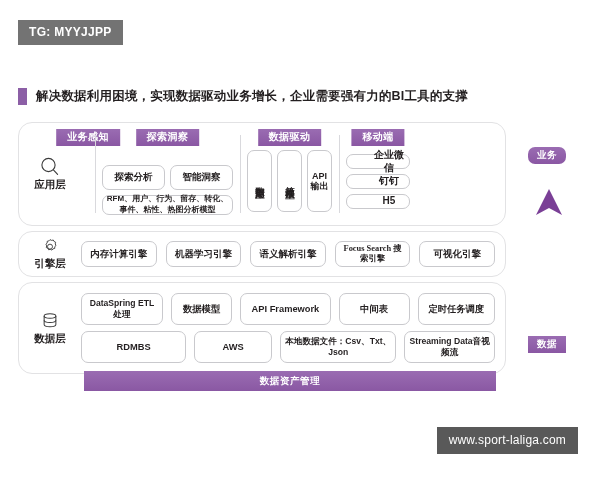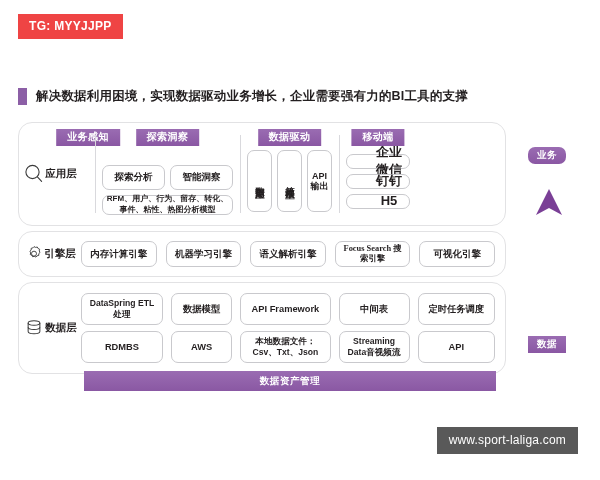--- a/index.html
+++ b/index.html
@@ -12,22 +12,22 @@
     background: #ffffff;
     font-family: "Liberation Sans", "DejaVu Sans", sans-serif;
     overflow: hidden;
     position: relative;
   }
 
   
   .tg-badge {
     position: absolute;
     left: 18px;
-    top: 14px;
-    background: #ef4444;
+    top: 20px;
+    background: #737373;
     color: #ffffff;
     font-size: 12px;
     font-weight: bold;
     letter-spacing: .3px;
     padding: 6px 11px 7px 11px;
     line-height: 1;
   }
   .footer-badge {
     position: absolute;
     right: 22px;
@@ -75,20 +75,21 @@
     align-items: center;
   }
   #panel-app    { top: 122px; width: 488px; height: 104px; }
   #panel-engine { top: 231px; width: 488px; height: 46px;  }
   #panel-data   { top: 282px; width: 488px; height: 92px;  }
 
   .layer-label {
     width: 62px;
     flex: none;
     display: flex;
+    flex-direction: column;
     align-items: center;
     justify-content: center;
     gap: 0;
     color: #231f20;
   }
   .layer-label .lbl {
     font-size: 10.5px;
     font-weight: bold;
     white-space: nowrap;
   }
@@ -179,21 +180,21 @@
     padding: 3px 1px;
   }
   #group-driven .card.latin {
     writing-mode: horizontal-tb;
     letter-spacing: 0;
     flex-direction: column;
     line-height: 1.15;
     font-size: 9px;
   }
   
-  #group-mobile .card { width: 64px; height: 15px; font-size: 13px; padding-left: 26px; }
+  #group-mobile .card { width: 64px; height: 15px; font-size: 10px; padding-left: 26px; }
 
   
   .engine-row {
     flex: 1;
     display: flex;
     align-items: center;
     gap: 9px;
     padding-right: 10px;
     box-sizing: border-box;
   }
@@ -365,21 +366,20 @@
       <div class="card d-w2">数据模型</div>
       <div class="card d-w3">API Framework</div>
       <div class="card d-w4">中间表</div>
       <div class="card d-w5">定时任务调度</div>
     </div>
     <div class="row">
       <div class="card d-w1">RDMBS</div>
       <div class="card d-w2">AWS</div>
       <div class="card two-line d-w3">本地数据文件：Csv、Txt、Json</div>
       <div class="card two-line d-w4">Streaming Data音视频流</div>
-      <div class="card d-w5">API</div>
     </div>
   </div>
 </div>
 
 <div class="governance-bar">数据资产管理</div>
 
 <div class="axis-tag" id="axis-top">业务</div>
 <svg class="axis-arrow" viewBox="0 0 28 140">
   <defs>
     <linearGradient id="arrowGrad" x1="0" y1="1" x2="0" y2="0">

